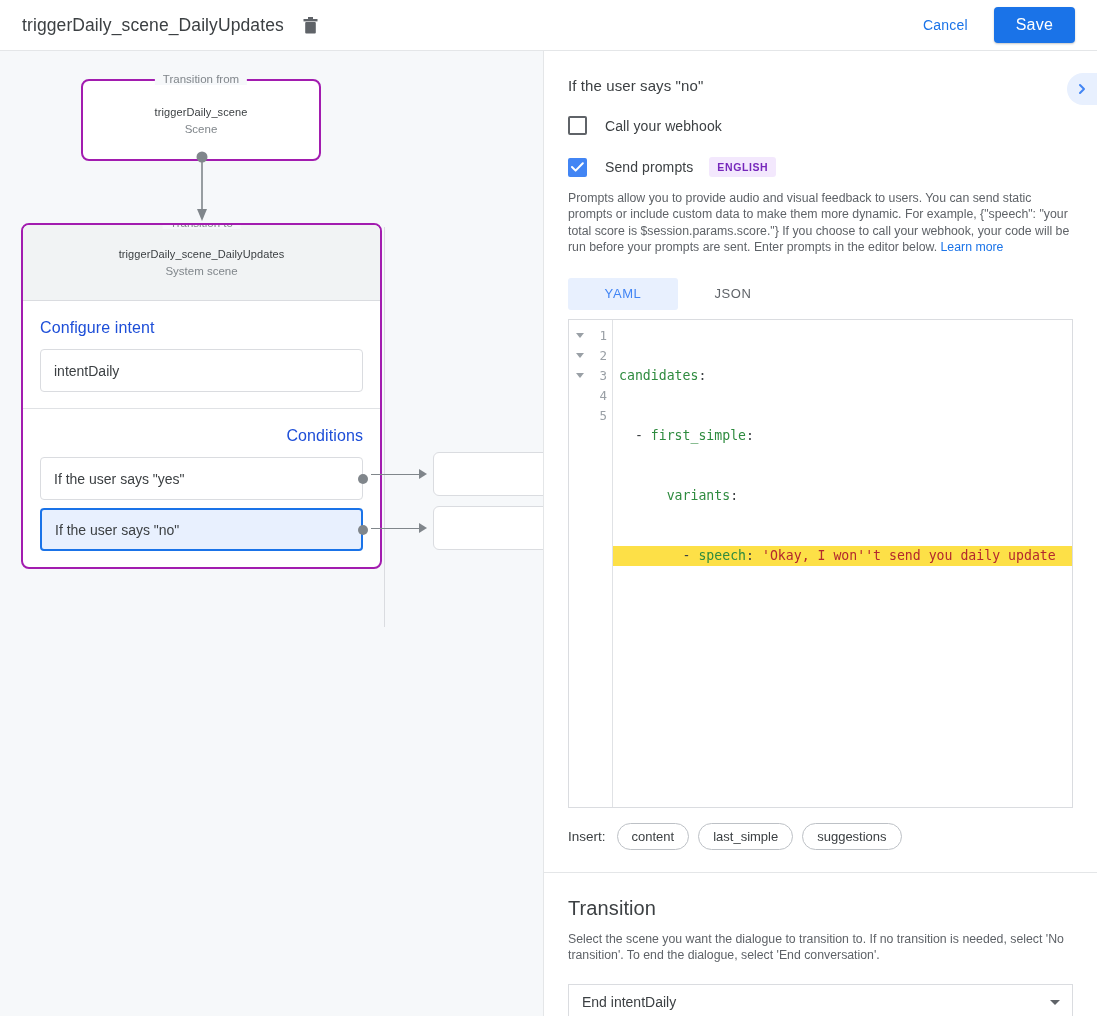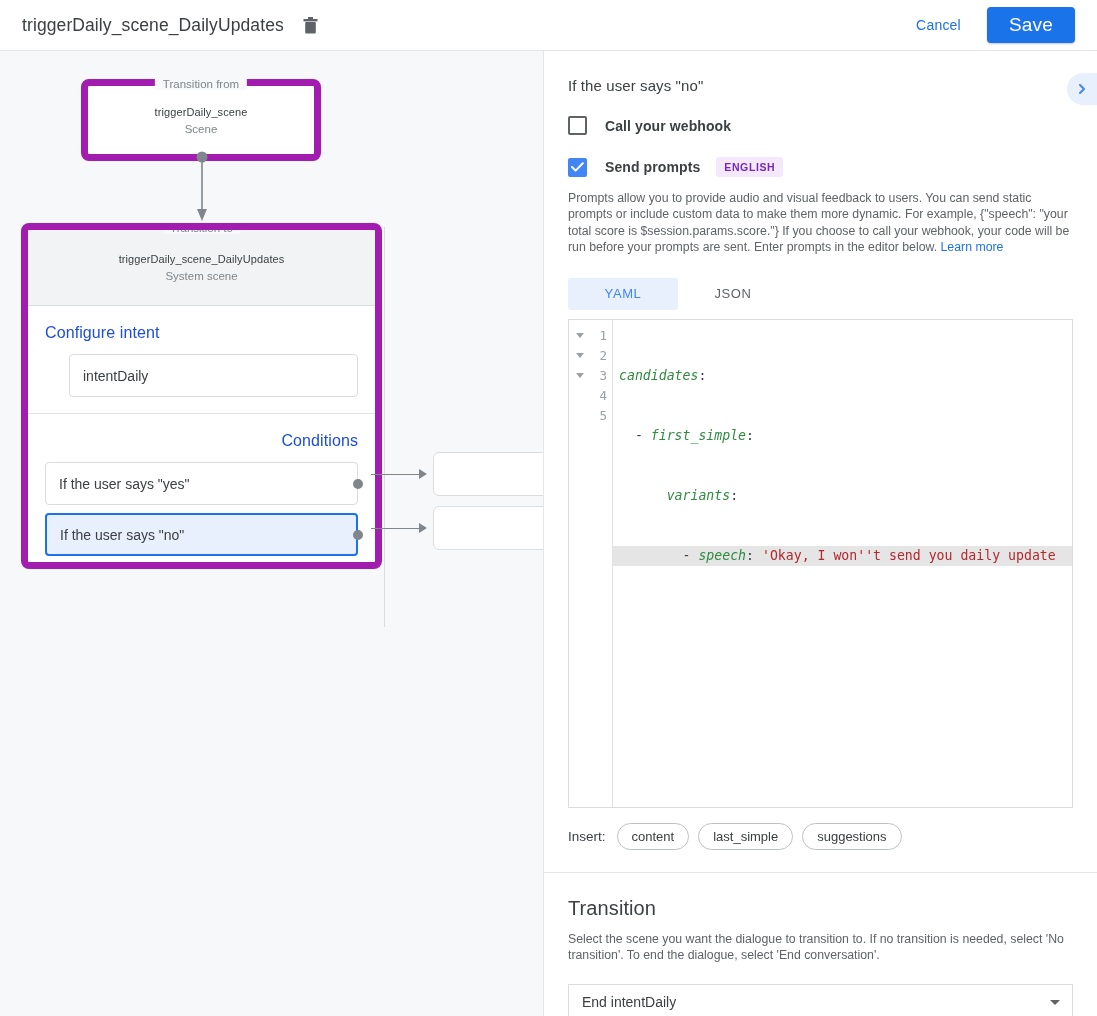--- a/index.html
+++ b/index.html
@@ -40,36 +40,36 @@
   .cancel-btn {
     color: #1a73e8; font-size: 14px; font-weight: 500;
     padding: 8px 12px; cursor: pointer; border-radius: 4px;
     background: none; border: none; letter-spacing: .2px;
     font-family: inherit;
   }
   .save-btn {
     margin-left: 14px; margin-right: 22px;
     background: #1a73e8; color: #fff;
     border: none; border-radius: 4px;
-    font-size: 19px; font-weight: 500; letter-spacing: .2px;
+    font-size: 16px; font-weight: 500; letter-spacing: .2px;
     padding: 0 22px; height: 36px; cursor: pointer;
     font-family: inherit;
     box-shadow: 0 1px 2px rgba(60,64,67,.3);
   }
 
   
   .canvas {
     position: absolute; top: 51px; left: 0;
     width: 543px; height: 965px;
     background: #f6f8fa;
     overflow: hidden;
   }
   .fieldset-card {
     position: absolute;
-    border: 7px solid #a21caf;
+    border: 2px solid #a21caf;
     border-radius: 8px;
     background: #fff;
   }
   .fieldset-legend {
     position: absolute; top: -8px; left: 50%;
     transform: translateX(-50%);
     background: #f6f8fa;
     padding: 0 8px;
     font-size: 11.5px;
     color: #80868b;
@@ -107,21 +107,20 @@
   .section-label {
     font-size: 16px; color: #1d4ed8; margin-bottom: 12px;
     letter-spacing: .1px;
   }
   .field-box {
     border: 1px solid #dadce0; border-radius: 4px;
     background: #fff; height: 43px;
     display: flex; align-items: center;
     padding: 0 13px; font-size: 14px; color: #3c4043;
     cursor: pointer;
-    margin-left: 24px;
   }
   .cond-box {
     border: 1px solid #dadce0; border-radius: 4px;
     background: #fff; height: 43px;
     display: flex; align-items: center;
     padding: 0 13px; font-size: 14px; color: #3c4043;
     cursor: pointer; position: relative;
   }
   .cond-box + .cond-box { margin-top: 8px; }
   .cond-box.selected {
@@ -187,21 +186,21 @@
   .cb {
     width: 19px; height: 19px; border-radius: 2px;
     border: 2px solid #5f6368; background: #fff;
     flex: 0 0 auto;
   }
   .cb.checked {
     background: #4285f4; border-color: #4285f4;
     display: flex; align-items: center; justify-content: center;
   }
   .check-label {
-    margin-left: 18px; font-size: 14px; font-weight: bold;
+    margin-left: 18px; font-size: 14px; font-weight: normal;
     color: #3c4043; letter-spacing: .1px;
   }
   .lang-badge {
     margin-left: 16px;
     background: #f3e8fd; color: #7627bb;
     font-size: 10.5px; font-weight: bold; letter-spacing: .6px;
     padding: 4px 8px; border-radius: 3px;
   }
   .help-text {
     margin-top: 13px;
@@ -256,22 +255,22 @@
     font-size: 12.5px; color: #9aa0a6;
   }
   .code {
     flex: 1; padding-top: 6px;
     font-family: "DejaVu Sans Mono", monospace;
     font-size: 13.2px; line-height: 20px;
     white-space: pre; overflow: hidden;
     position: relative;
   }
   .code-line { height: 20px; padding-left: 6px; }
-  .code-line.hl { background: #e5e5e5; }
-  .k { color: #2e8b3f; font-style: italic; }
+  .code-line.hl { background: #fde047; }
+  .k { color: #2e8b3f; }
   .p { color: #3c4043; }
   .s { color: #b3292e; }
 
   .insert-row {
     display: flex; align-items: center;
     margin-top: 15px;
   }
   .insert-label { font-size: 13.5px; color: #3c4043; margin-right: 11px; }
   .chip {
     border: 1px solid #bdc1c6; border-radius: 14px;

